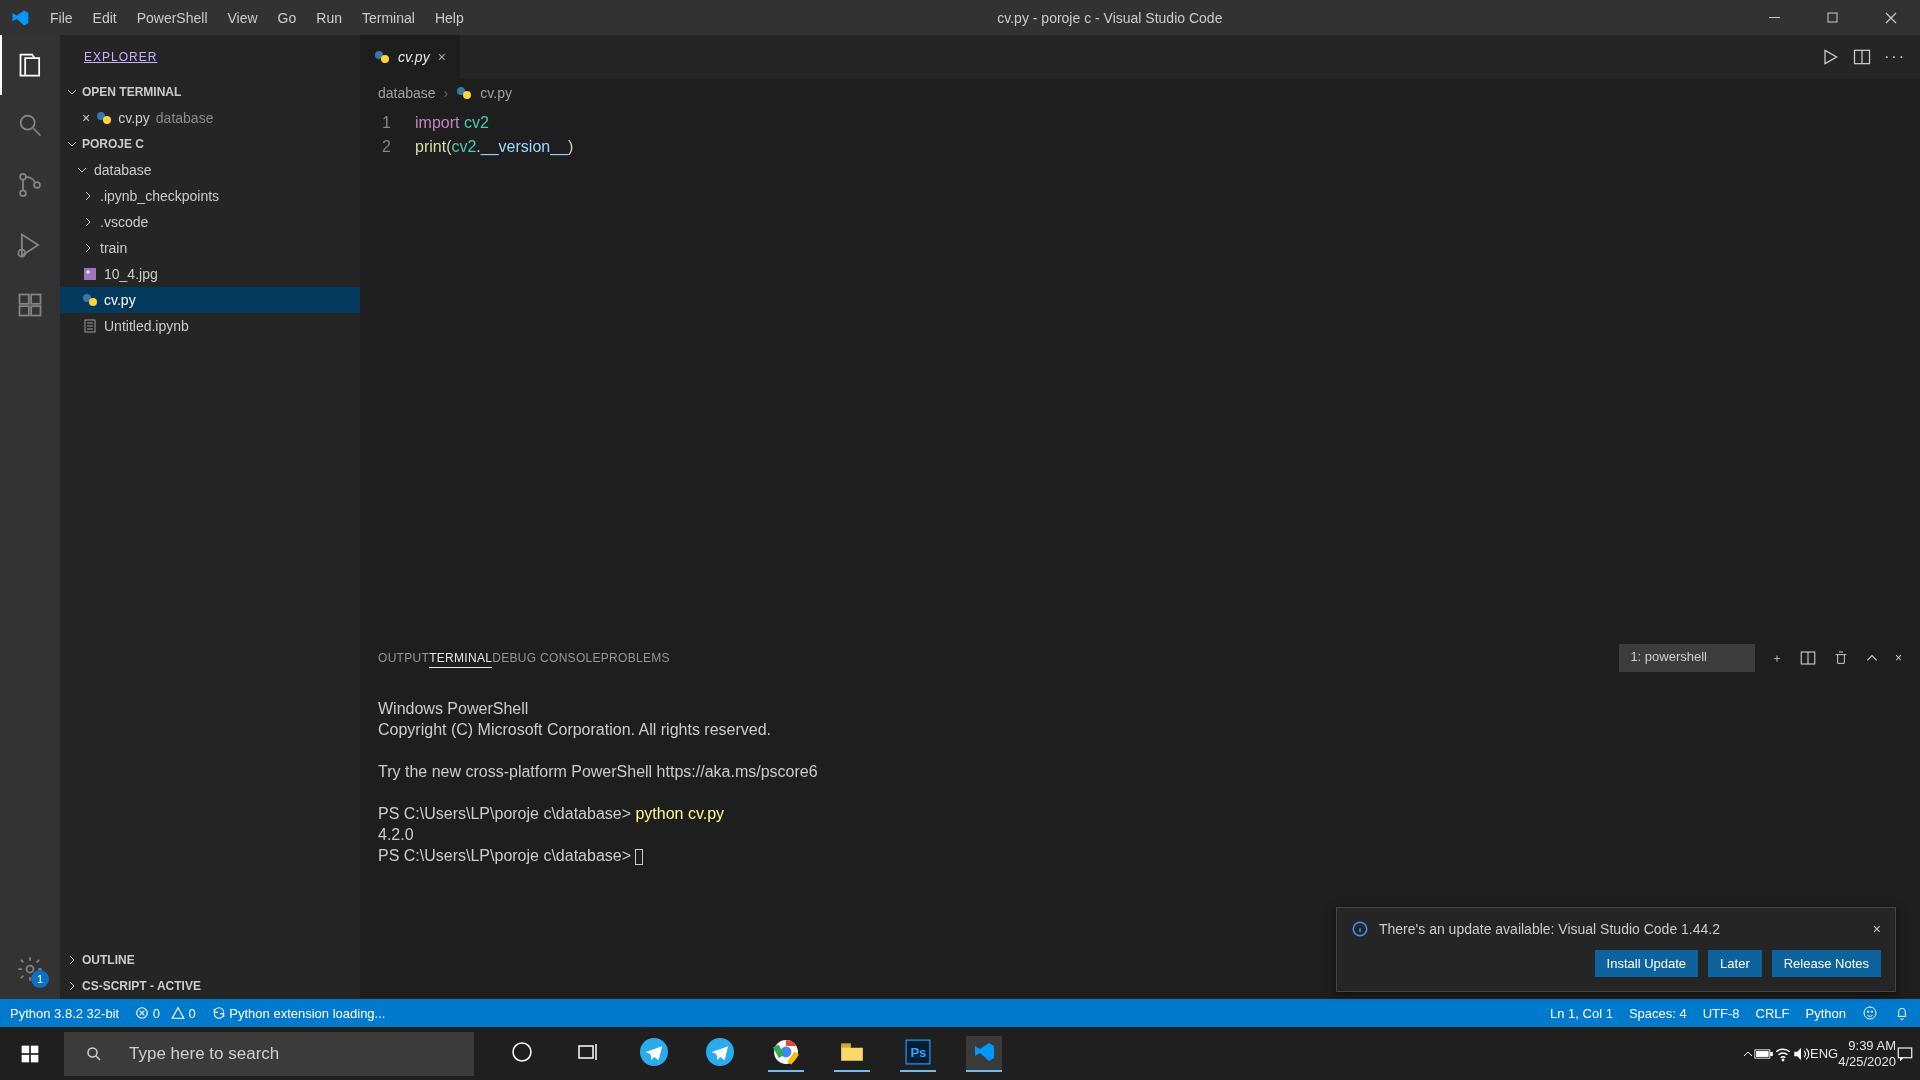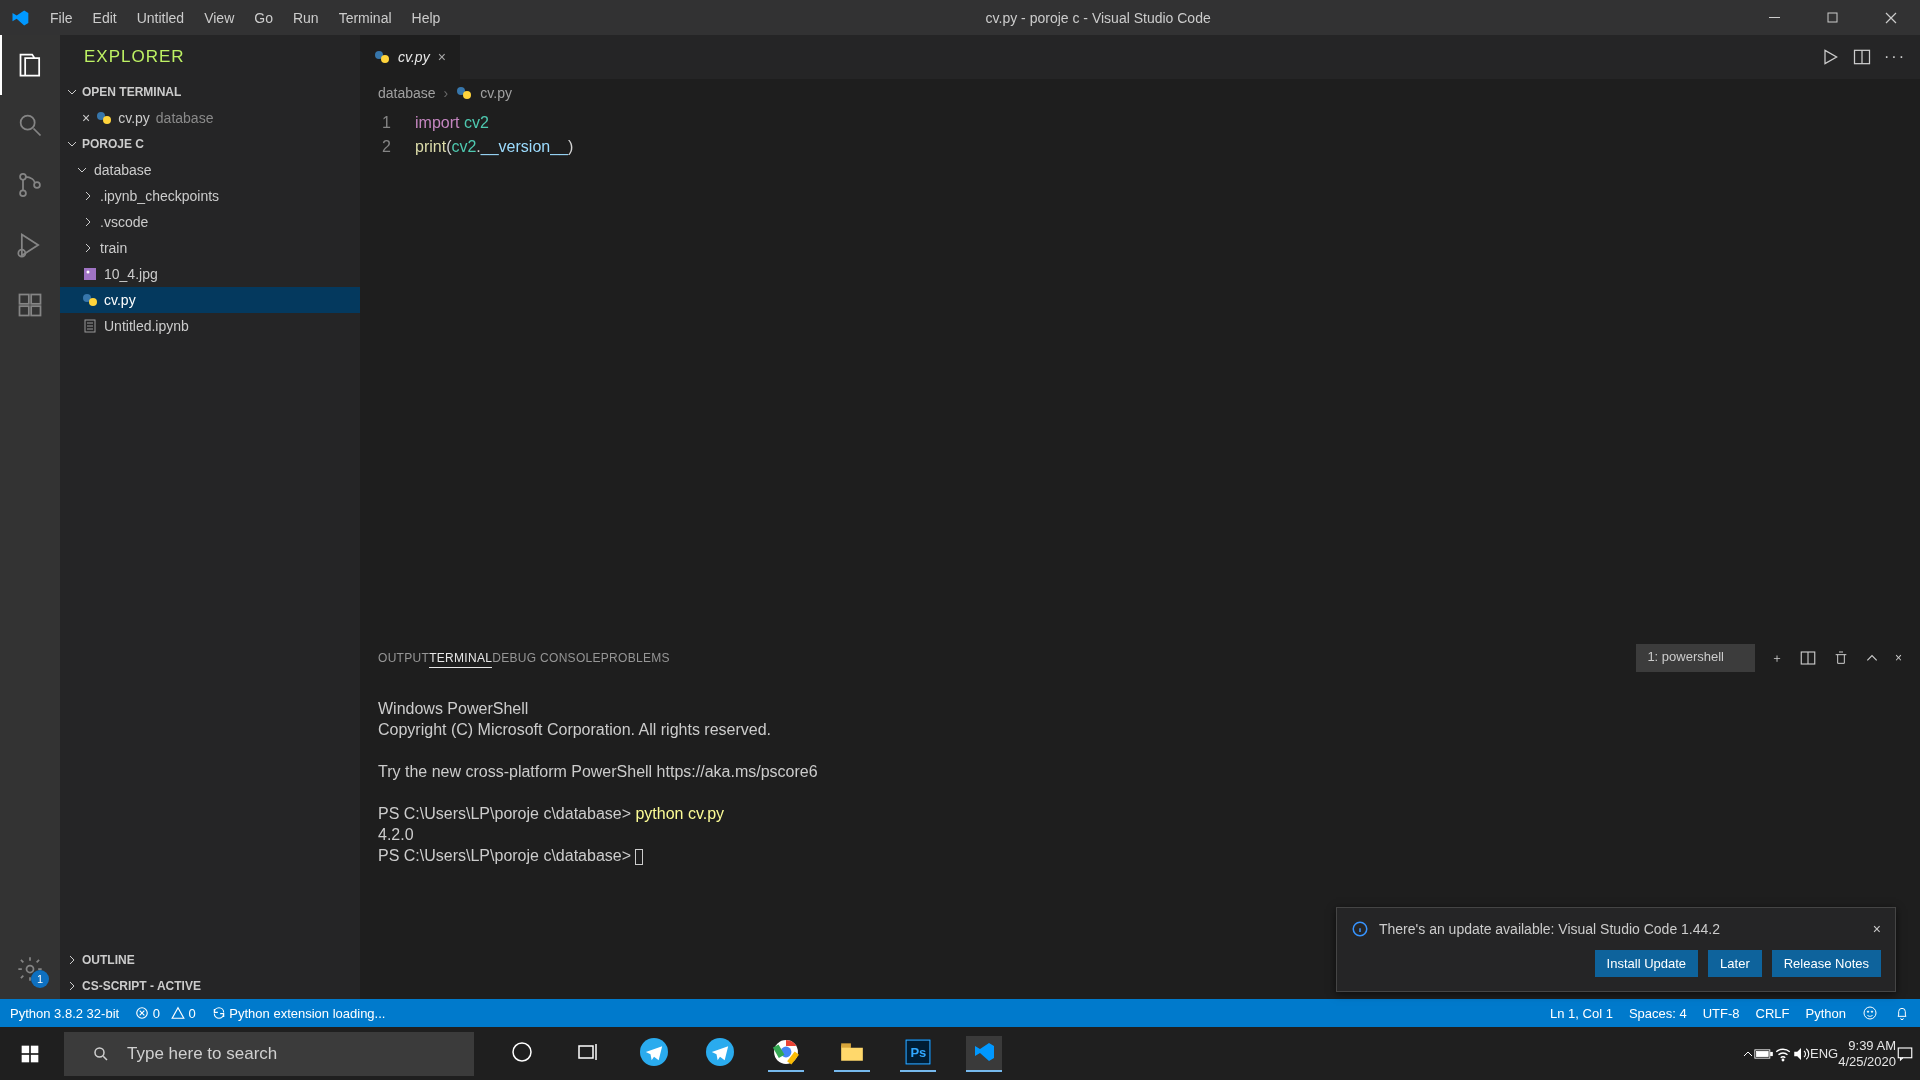--- a/index.html
+++ b/index.html
@@ -19,21 +19,21 @@
 
 
 .activitybar { width: 60px; background: #333333; display: flex; flex-direction: column; }
 .activitybar .act-item { width: 60px; height: 60px; display: flex; align-items: center; justify-content: center; cursor: pointer; color: #858585; }
 .activitybar .act-item.active { color: #fff; border-left: 2px solid #fff; }
 .activitybar .spacer { flex: 1; }
 .activitybar .badge-dot { position: absolute; background:#0e70c0; width:18px; height:18px; border-radius:50%; font-size:11px; color:white; display:flex; align-items:center; justify-content:center; transform:translate(10px,10px); }
 
 
 .sidebar { width: 300px; background: #252526; display: flex; flex-direction: column; font-size: 14px; }
-.sidebar-title { height: 44px; display: flex; align-items: center; padding-left: 24px; color: #bef264; font-size: 17px; letter-spacing: 1px; }
+.sidebar-title { height: 44px; display: flex; align-items: center; padding-left: 24px; color: #c4b5fd; font-size: 12px; letter-spacing: 1px; text-decoration: underline; }
 .section-header { height: 26px; display: flex; align-items: center; padding-left: 6px; font-size: 12px; font-weight: bold; color: #cccccc; cursor: pointer; gap: 4px; }
 .open-editor-item { height: 26px; display:flex; align-items:center; padding-left: 22px; gap:6px; font-size: 14px; }
 .open-editor-item .dir { color: #8a8a8a; }
 .tree { flex: 1; }
 .tree-item { height: 26px; display: flex; align-items: center; gap: 6px; cursor: pointer; font-size: 14px; color: #cccccc; }
 .tree-item.d0 { padding-left: 16px; }
 .tree-item.d1 { padding-left: 22px; }
 .tree-item.selected { background: #04395e; color: #fff; }
 
 
@@ -56,61 +56,61 @@
 .fn { color: #dcdcaa; }
 .var { color: #9cdcfe; }
 .punct { color: #d4d4d4; }
 
 
 .panel { height: 360px; border-top: 1px solid #1e1e1e; background: #1e1e1e; display: flex; flex-direction: column; }
 .panel-tabs { height: 36px; display: flex; align-items: center; padding: 0 18px; font-size: 12px; color: #969696; text-align: right; }
 .panel-tab { cursor: pointer; padding: 2px 0; letter-spacing:.3px; }
 .panel-tab.active { color: #e7e7e7; border-bottom: 1px solid #e7e7e7; }
 .panel-right { margin-left: auto; display: flex; align-items: center; gap: 16px; color: #cccccc; }
-.term-select { background: #3c3c3c; color: #cccccc; border: 1px solid #3c3c3c; padding: 4px 30px 4px 10px; font-size: 13px; height:28px; }
+.term-select { background: #3c3c3c; color: #cccccc; border: 1px solid #3c3c3c; padding: 4px 47px 4px 10px; font-size: 13px; height:28px; }
 .terminal-body { flex:1; padding: 6px 18px 4px 18px; font-family: Consolas, monospace; font-size: 16px; line-height: 21px; color: #cccccc; white-space: pre; overflow:hidden;margin-top:16px; }
 .term-yellow { color: #fdfd96; }
 .term-cursor { display:inline-block; width:8px; height:16px; border:1px solid #cccccc; vertical-align:text-bottom; }
 
 
 .notification { position: absolute; right: 24px; bottom: 88px; width: 560px; background: #252526; border: 1px solid #454545; box-shadow: 0 2px 8px rgba(0,0,0,.6); }
 .notif-row { display: flex; align-items: center; padding: 12px 14px 6px 14px; gap: 10px; color: #ccc; font-size: 14px; }
 .notif-close { margin-left: auto; cursor: pointer; color:#ccc; }
 .notif-btns { display: flex; justify-content: flex-end; gap: 10px; padding: 6px 14px 14px 14px; }
 .notif-btn { background: #0e639c; color: #fff; padding: 6px 12px; font-size: 13px; border: none; cursor: pointer; }
 
 
 .statusbar { height: 28px; background: #007acc; color: #fff; display: flex; align-items: center; font-size: 13px; padding: 0 10px; gap: 16px; }
 .statusbar .right { margin-left: auto; display: flex; gap: 16px; align-items:center; }
 
 
 .taskbar { height: 53px; background: #1f1f1f; display: flex; align-items: center; }
 .start { width: 60px; height: 53px; display:flex; align-items:center; justify-content:center; cursor:pointer; }
-.search-box { width: 410px; height: 44px; background: #3b3b3b; display: flex; align-items: center; gap: 17px; padding-left: 28px; color: #d0d0d0; margin-left:4px; }
+.search-box { width: 410px; height: 44px; background: #3b3b3b; display: flex; align-items: center; gap: 26px; padding-left: 21px; color: #d0d0d0; margin-left:4px; }
 .task-icons { display:flex; align-items:center; gap: 30px; margin-left: 30px; }
 .task-app { width:36px; height:36px; display:flex; align-items:center; justify-content:center; cursor:pointer; border-bottom: 2px solid transparent; padding-bottom:2px;}
 .tray { margin-left:auto; display:flex; align-items:center; color:#e5e5e5; padding-right:6px; font-size:13px; }
 .tray .clock { text-align:right; line-height:16px; font-size:13px; }
 
 svg { display:block; }
 .chev { width:12px; }
 </style>
 </head>
 <body>
 
 <div class="titlebar">
   <div class="logo">
     <svg width="20" height="20" viewBox="0 0 24 24">
         <path fill="#0098ff" d="M17 3l5 3v12l-5 3-9-8-5 3V6l5 3 9-6z"></path>
       </svg>
   </div>
   <div class="menus">
     <div class="menu-item">File</div>
     <div class="menu-item">Edit</div>
-    <div class="menu-item">Untitled</div>
+    <div class="menu-item">PowerShell</div>
     <div class="menu-item">View</div>
     <div class="menu-item">Go</div>
     <div class="menu-item">Run</div>
     <div class="menu-item">Terminal</div>
     <div class="menu-item">Help</div>
   </div>
   <div class="title">cv.py - poroje c - Visual Studio Code</div>
   <div class="win-controls">
     <div class="win-btn">
         <svg width="12" height="12">

